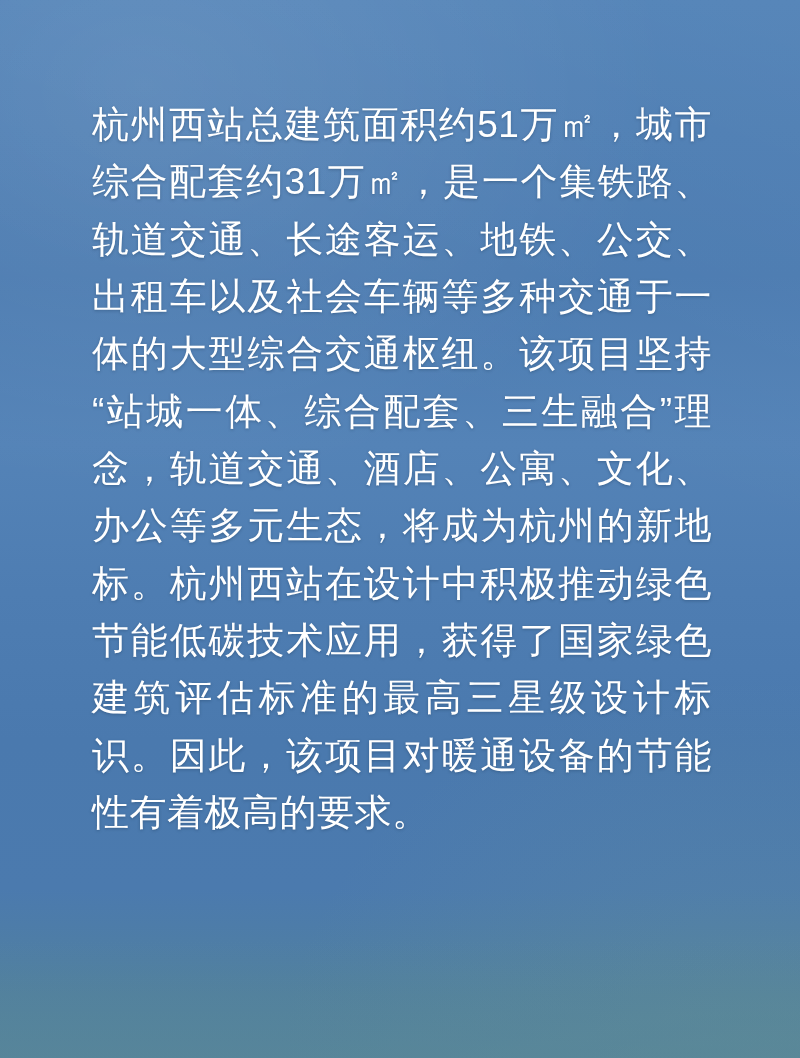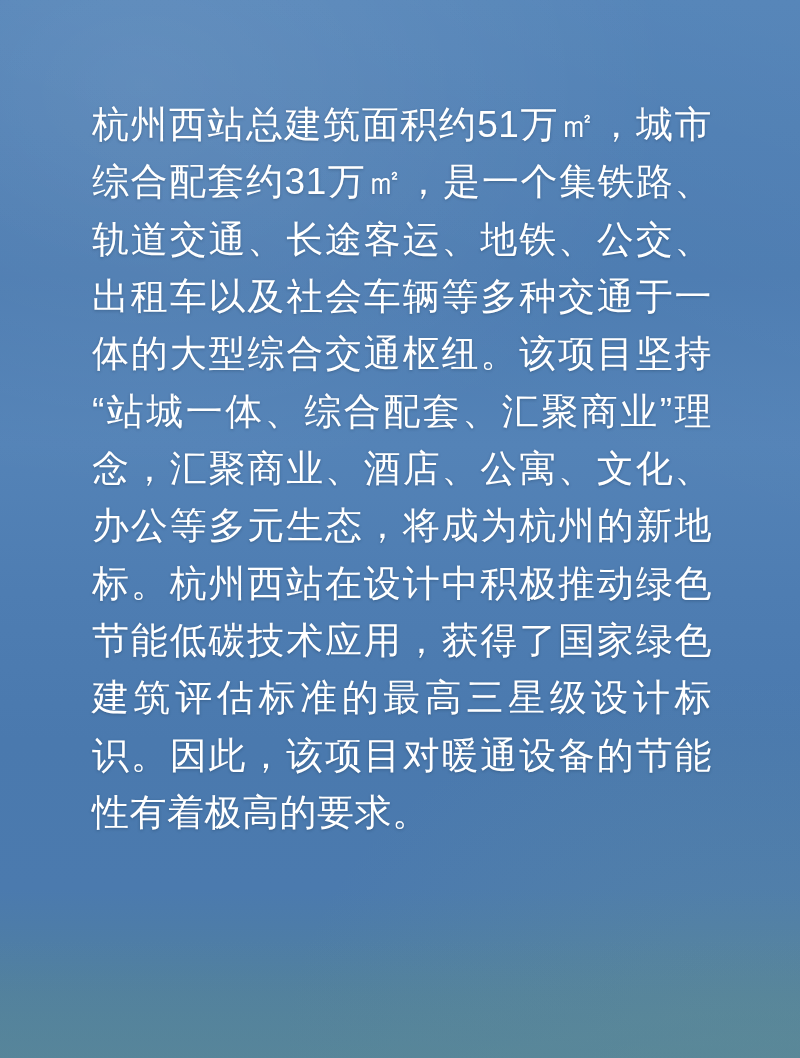--- a/index.html
+++ b/index.html
@@ -65,14 +65,14 @@
     text-justify: inter-ideograph;
     text-shadow: 0 1px 3px rgba(20,45,75,0.35);
     white-space: pre-wrap;
     z-index: 2;
   }
 </style>
 </head>
 <body>
 
 <div class="poster">
-  <p class="body-copy">杭州西站总建筑面积约51万㎡，城市综合配套约31万㎡，是一个集铁路、轨道交通、长途客运、地铁、公交、出租车以及社会车辆等多种交通于一体的大型综合交通枢纽。该项目坚持“站城一体、综合配套、汇聚商业”理念，汇聚商业、酒店、公寓、文化、办公等多元生态，将成为杭州的新地标。杭州西站在设计中积极推动绿色节能低碳技术应用，获得了国家绿色建筑评估标准的最高三星级设计标识。因此，该项目对暖通设备的节能性有着极高的要求。</p>
+  <p class="body-copy">杭州西站总建筑面积约51万㎡，城市综合配套约31万㎡，是一个集铁路、轨道交通、长途客运、地铁、公交、出租车以及社会车辆等多种交通于一体的大型综合交通枢纽。该项目坚持“站城一体、综合配套、三生融合”理念，轨道交通、酒店、公寓、文化、办公等多元生态，将成为杭州的新地标。杭州西站在设计中积极推动绿色节能低碳技术应用，获得了国家绿色建筑评估标准的最高三星级设计标识。因此，该项目对暖通设备的节能性有着极高的要求。</p>
 </div>
 
 </body></html>

